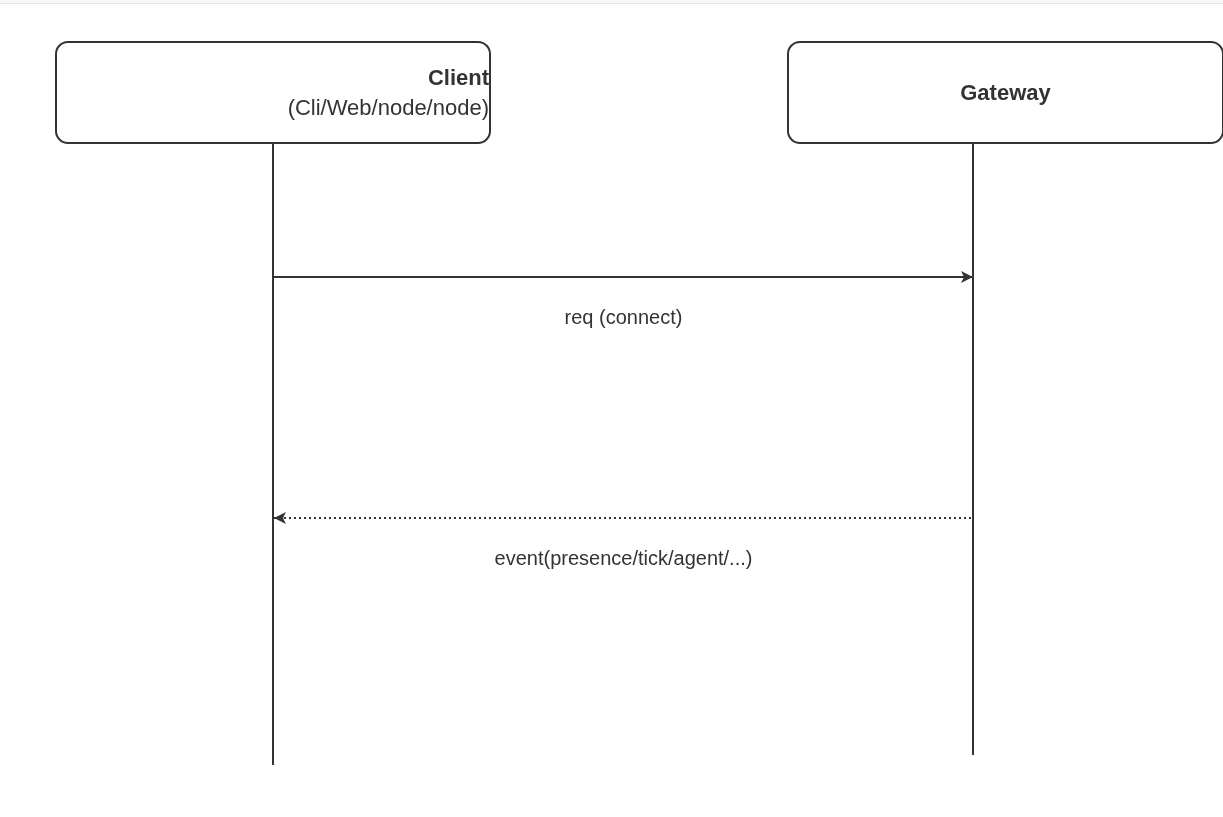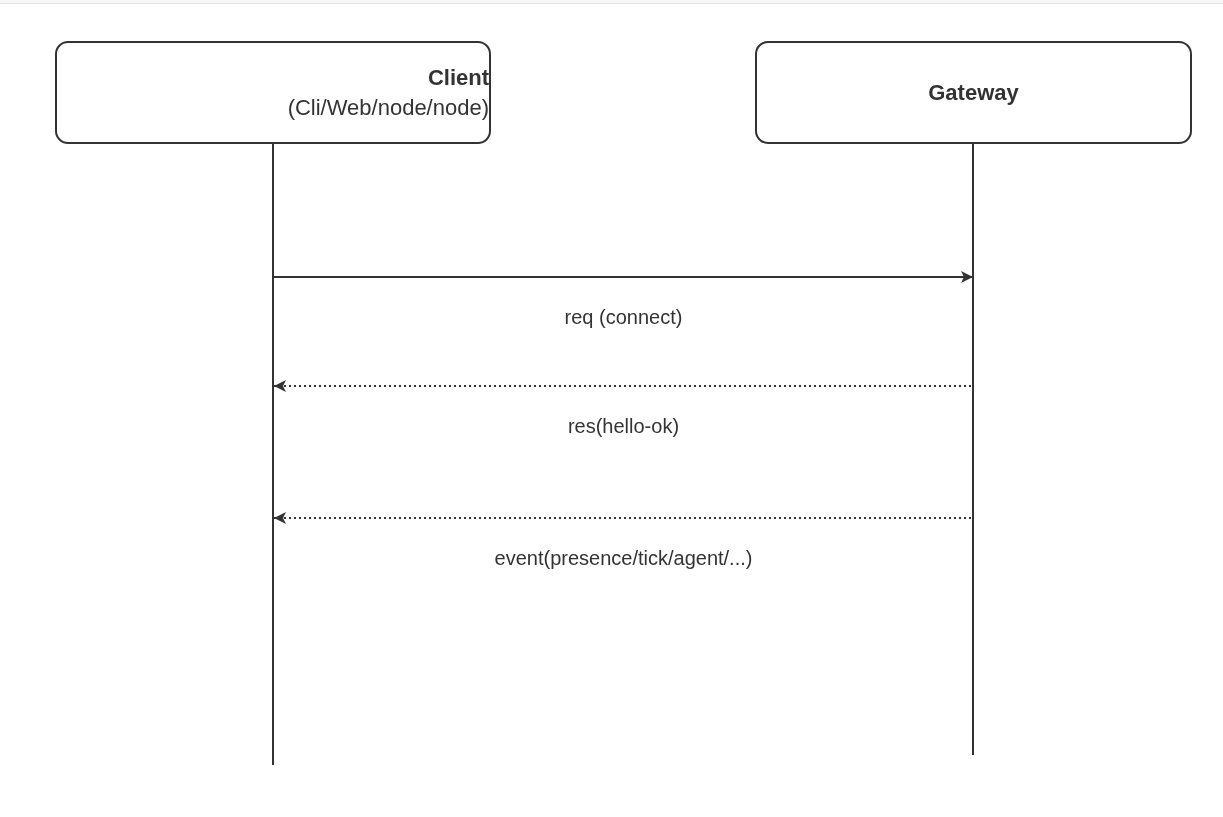--- a/index.html
+++ b/index.html
@@ -103,43 +103,36 @@
 
 <div class="canvas">
 
   <div class="top-strip"></div>
 
   <div class="actor" style="left:55px;width:436px;align-items:flex-end;">
     <div class="actor-title">Client</div>
     <div class="actor-subtitle">(Cli/Web/node/node)</div>
   </div>
 
-  <div class="actor" style="left:755px;width:437px;">
+  <div class="actor" style="left:787px;width:437px;">
     <div class="actor-title">Gateway</div>
 
   </div>
 
   <div class="lifeline lifeline-client"></div>
   <div class="lifeline lifeline-gateway"></div>
 
   <div class="message msg-1">
     <svg class="msg-svg" viewBox="0 0 703 24">
       <line class="msg-line" x1="2" y1="12" x2="701" y2="12"></line>
       <polygon class="msg-arrow" points="689,6 701,12 689,18 692,12"></polygon>
     </svg>
     <span class="msg-label">req (connect)</span>
   </div>
 
-  <div class="message msg-2">
-    <svg class="msg-svg" viewBox="0 0 703 24">
-      <line class="msg-line" x1="2" y1="12" x2="701" y2="12" stroke-dasharray="2,3" stroke-width="1.6"></line>
-      <polygon class="msg-arrow" points="14,6 2,12 14,18 11,12"></polygon>
-    </svg>
-    <span class="msg-label">res(hello-ok)</span>
-  </div>
 
   <div class="message msg-3">
     <svg class="msg-svg" viewBox="0 0 703 24">
       <line class="msg-line" x1="2" y1="12" x2="701" y2="12" stroke-dasharray="2,3" stroke-width="1.6"></line>
       <polygon class="msg-arrow" points="14,6 2,12 14,18 11,12"></polygon>
     </svg>
     <span class="msg-label">event(presence/tick/agent/...)</span>
   </div>
 
 </div>

